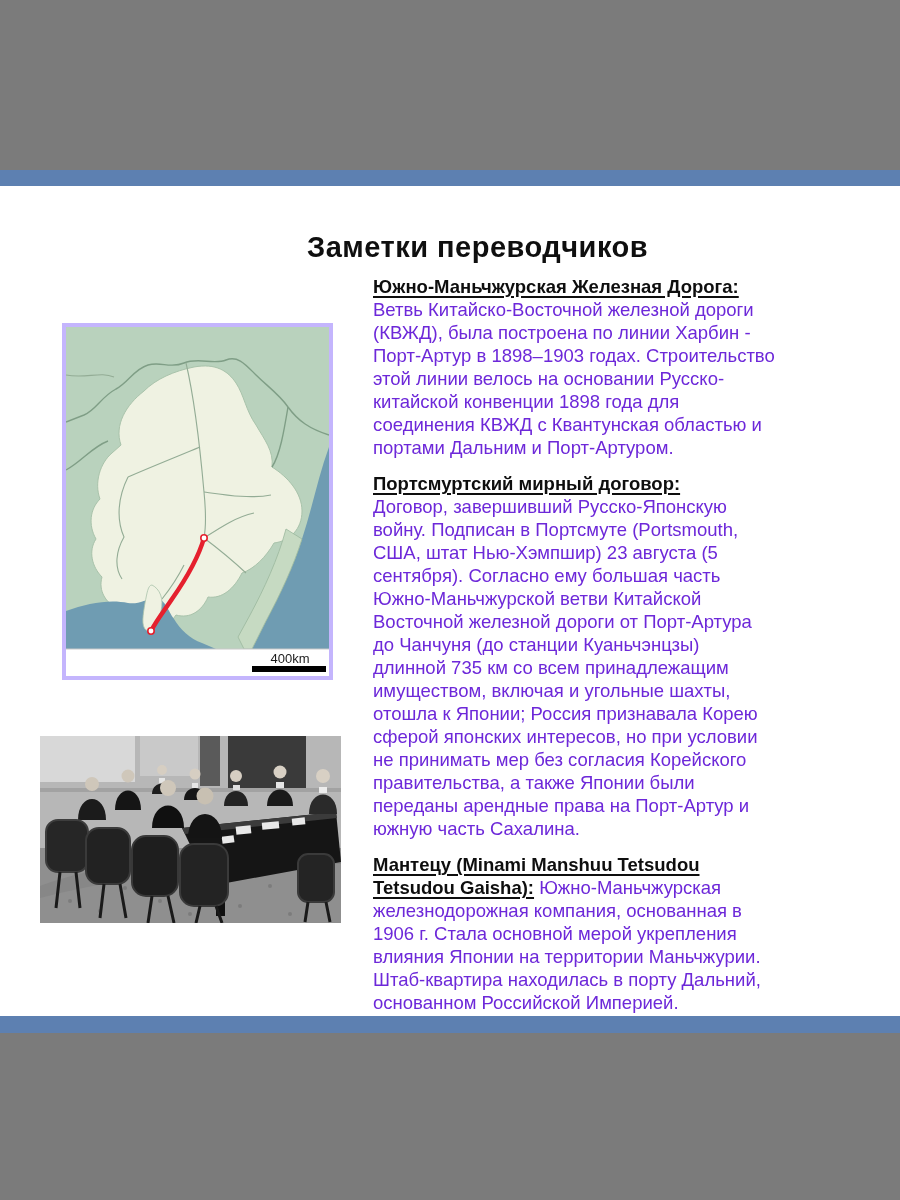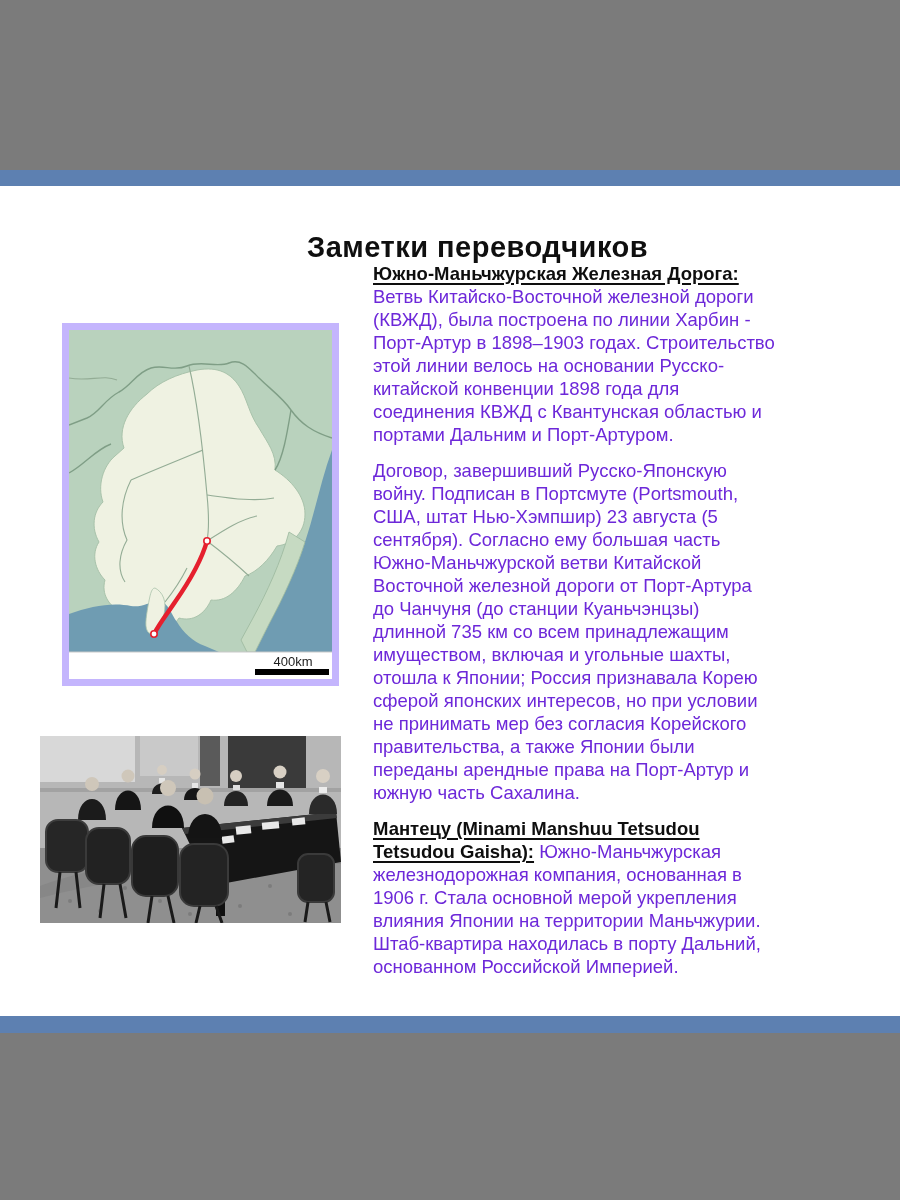--- a/index.html
+++ b/index.html
@@ -18,21 +18,21 @@
   
   .page-title{
     position:absolute;left:307px;top:212px;
     font-size:29px;font-weight:700;letter-spacing:.5px;color:#0f0f0f;
     white-space:nowrap;
   }
 
   
   .map-figure{
     position:absolute;left:62px;top:323px;width:263px;height:349px;
-    border:7px solid #c4b5fd;box-sizing:content-box;background:#fff;
+    border:4px solid #c4b5fd;box-sizing:content-box;background:#fff;
   }
   .map-figure svg{display:block;}
   .photo-figure{
     position:absolute;left:40px;top:736px;width:301px;height:187px;
     background:#9a9a9a;
   }
   .photo-figure svg{display:block;}
 
   
   .notes-col{
@@ -40,21 +40,21 @@
     font-size:18.5px;line-height:23px;
   }
   .note{margin:0 0 13px 0;}
   .note-term{
     font-weight:700;
     text-decoration:underline;
     text-decoration-thickness:1.5px;
     text-underline-offset:3px;
     color:#0e0e0e;
   }
-  .note-term.block{display:block;}
+  .note-term.block{display:block;margin-top:13px;}
   .note-body{color:#6d28d9;margin-top:8px;}
 </style>
 </head>
 <body>
 
 <div class="frame-top-gray"></div>
 <div class="stripe-top-blue"></div>
 <div class="stripe-bottom-blue"></div>
 <div class="frame-bottom-gray"></div>
 
@@ -207,19 +207,20 @@
     </g>
   </svg>
 </figure>
 
 <section class="notes-col">
   <p class="note">
     <span class="note-term block">Южно-Маньчжурская Железная Дорога:</span>
     <span class="note-body">Ветвь Китайско-Восточной железной дороги (КВЖД), была построена по линии Харбин - Порт-Артур в 1898–1903 годах. Строительство этой линии велось на основании Русско-китайской конвенции 1898 года для соединения КВЖД с Квантунская областью и портами Дальним и Порт-Артуром.</span>
   </p>
   <p class="note">
+    <span class="note-term block">Портсмуртский мирный договор:</span>
     <span class="note-body">Договор, завершивший Русско-Японскую войну. Подписан в Портсмуте (Portsmouth, США, штат Нью-Хэмпшир) 23 августа (5 сентября). Согласно ему большая часть Южно-Маньчжурской ветви Китайской Восточной железной дороги от Порт-Артура до Чанчуня (до станции Куаньчэнцзы) длинной 735 км со всем принадлежащим имуществом, включая и угольные шахты, отошла к Японии; Россия признавала Корею сферой японских интересов, но при условии не принимать мер без согласия Корейского правительства, а также Японии были переданы арендные права на Порт-Артур и южную часть Сахалина.</span>
   </p>
   <p class="note">
     <span class="note-term">Мантецу (Minami Manshuu Tetsudou Tetsudou Gaisha):</span>
     <span class="note-body">Южно-Маньчжурская железнодорожная компания, основанная в 1906 г. Стала основной мерой укрепления влияния Японии на территории Маньчжурии. Штаб-квартира находилась в порту Дальний, основанном Российской Империей.</span>
   </p>
 </section>
 
 </body></html>

